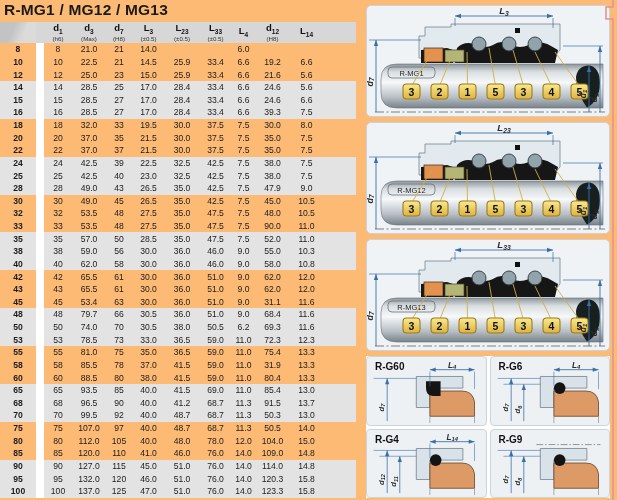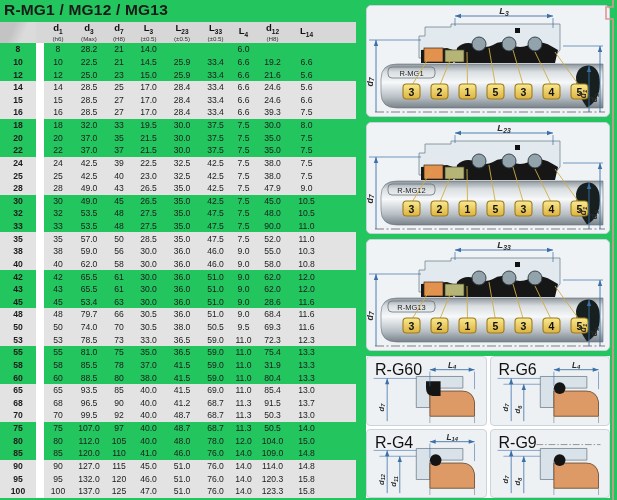--- a/index.html
+++ b/index.html
@@ -1,16 +1,16 @@
 <!DOCTYPE html>
 <html><head>
 <meta charset="utf-8">
 <style>
   html,body{margin:0;padding:0;background:#fff;}
-  .page{position:relative;width:617px;height:500px;background:#22c55e;overflow:hidden;
+  .page{position:relative;width:617px;height:500px;background:#fdba74;overflow:hidden;
         font-family:"Liberation Sans",sans-serif;color:#111;}
   .title{position:absolute;left:4px;top:1px;font-size:15.5px;font-weight:bold;letter-spacing:.2px;color:#1a1a1a;}
   
   .table{position:absolute;left:0;top:22px;width:356px;}
   .thead{display:flex;height:21px;background:#d7d7d7;}
   .thead .c0{width:36px;background:linear-gradient(115deg,#c3c3c3 35%,#dbdbdb 65%);}
   .thead .hgap{width:8px;}
   .thead .rest,.row .rest{flex:1;display:grid;
     grid-template-columns:28px 34px 26px 33px 34px 33px 23px 35px 33px 1fr;
     align-items:center;text-align:center;align-self:stretch;}
@@ -25,21 +25,21 @@
   .row .cell{align-self:center;}
   .row.alt .c0,.row.alt .rest{background:#e3e3e3;}
   
   .right{position:absolute;left:366px;top:5px;width:244px;}
   .panel{background:#f0f3f6;border:1px solid #c9d2da;border-radius:5px;height:112px;
          margin-bottom:5px;box-sizing:border-box;overflow:hidden;}
   .seat-grid{display:grid;grid-template-columns:1fr 1fr;grid-template-rows:1fr 1fr;gap:3px;
              height:142px;background:#fff;}
   .seat-cell{position:relative;background:#eef1f4;border:1px solid #ccd4db;border-radius:4px;
              box-sizing:border-box;overflow:hidden;}
-  .seat-label{position:absolute;left:8px;top:4px;font-size:16px;font-weight:normal;color:#111;}
+  .seat-label{position:absolute;left:8px;top:4px;font-size:10px;font-weight:bold;color:#111;}
   svg text{font-family:"Liberation Sans",sans-serif;}
   .red-edge{position:absolute;right:0;top:0;}
 </style>
 </head>
 <body>
 
 <div class="page">
   <div class="title">R-MG1 / MG12 / MG13</div>
 
   <div class="table">
@@ -83,21 +83,21 @@
           </div>
           <div></div>
         </div>
       </div>
     <div class="tbody" id="tbody">
         <div class="row">
           <div class="c0">8</div>
           <div class="gap"></div>
           <div class="rest">
             <div class="cell">8</div>
-            <div class="cell">28.2</div>
+            <div class="cell">21.0</div>
             <div class="cell">21</div>
             <div class="cell">14.0</div>
             <div class="cell"></div>
             <div class="cell"></div>
             <div class="cell">6.0</div>
             <div class="cell"></div>
             <div class="cell"></div>
             <div></div>
           </div>
         </div>
@@ -409,21 +409,21 @@
           <div class="c0">45</div>
           <div class="gap"></div>
           <div class="rest">
             <div class="cell">45</div>
             <div class="cell">53.4</div>
             <div class="cell">63</div>
             <div class="cell">30.0</div>
             <div class="cell">36.0</div>
             <div class="cell">51.0</div>
             <div class="cell">9.0</div>
-            <div class="cell">28.6</div>
+            <div class="cell">31.1</div>
             <div class="cell">11.6</div>
             <div></div>
           </div>
         </div>
         <div class="row alt">
           <div class="c0">48</div>
           <div class="gap"></div>
           <div class="rest">
             <div class="cell">48</div>
             <div class="cell">79.7</div>
@@ -440,21 +440,21 @@
         <div class="row alt">
           <div class="c0">50</div>
           <div class="gap"></div>
           <div class="rest">
             <div class="cell">50</div>
             <div class="cell">74.0</div>
             <div class="cell">70</div>
             <div class="cell">30.5</div>
             <div class="cell">38.0</div>
             <div class="cell">50.5</div>
-            <div class="cell">9.5</div>
+            <div class="cell">6.2</div>
             <div class="cell">69.3</div>
             <div class="cell">11.6</div>
             <div></div>
           </div>
         </div>
         <div class="row alt">
           <div class="c0">53</div>
           <div class="gap"></div>
           <div class="rest">
             <div class="cell">53</div>

